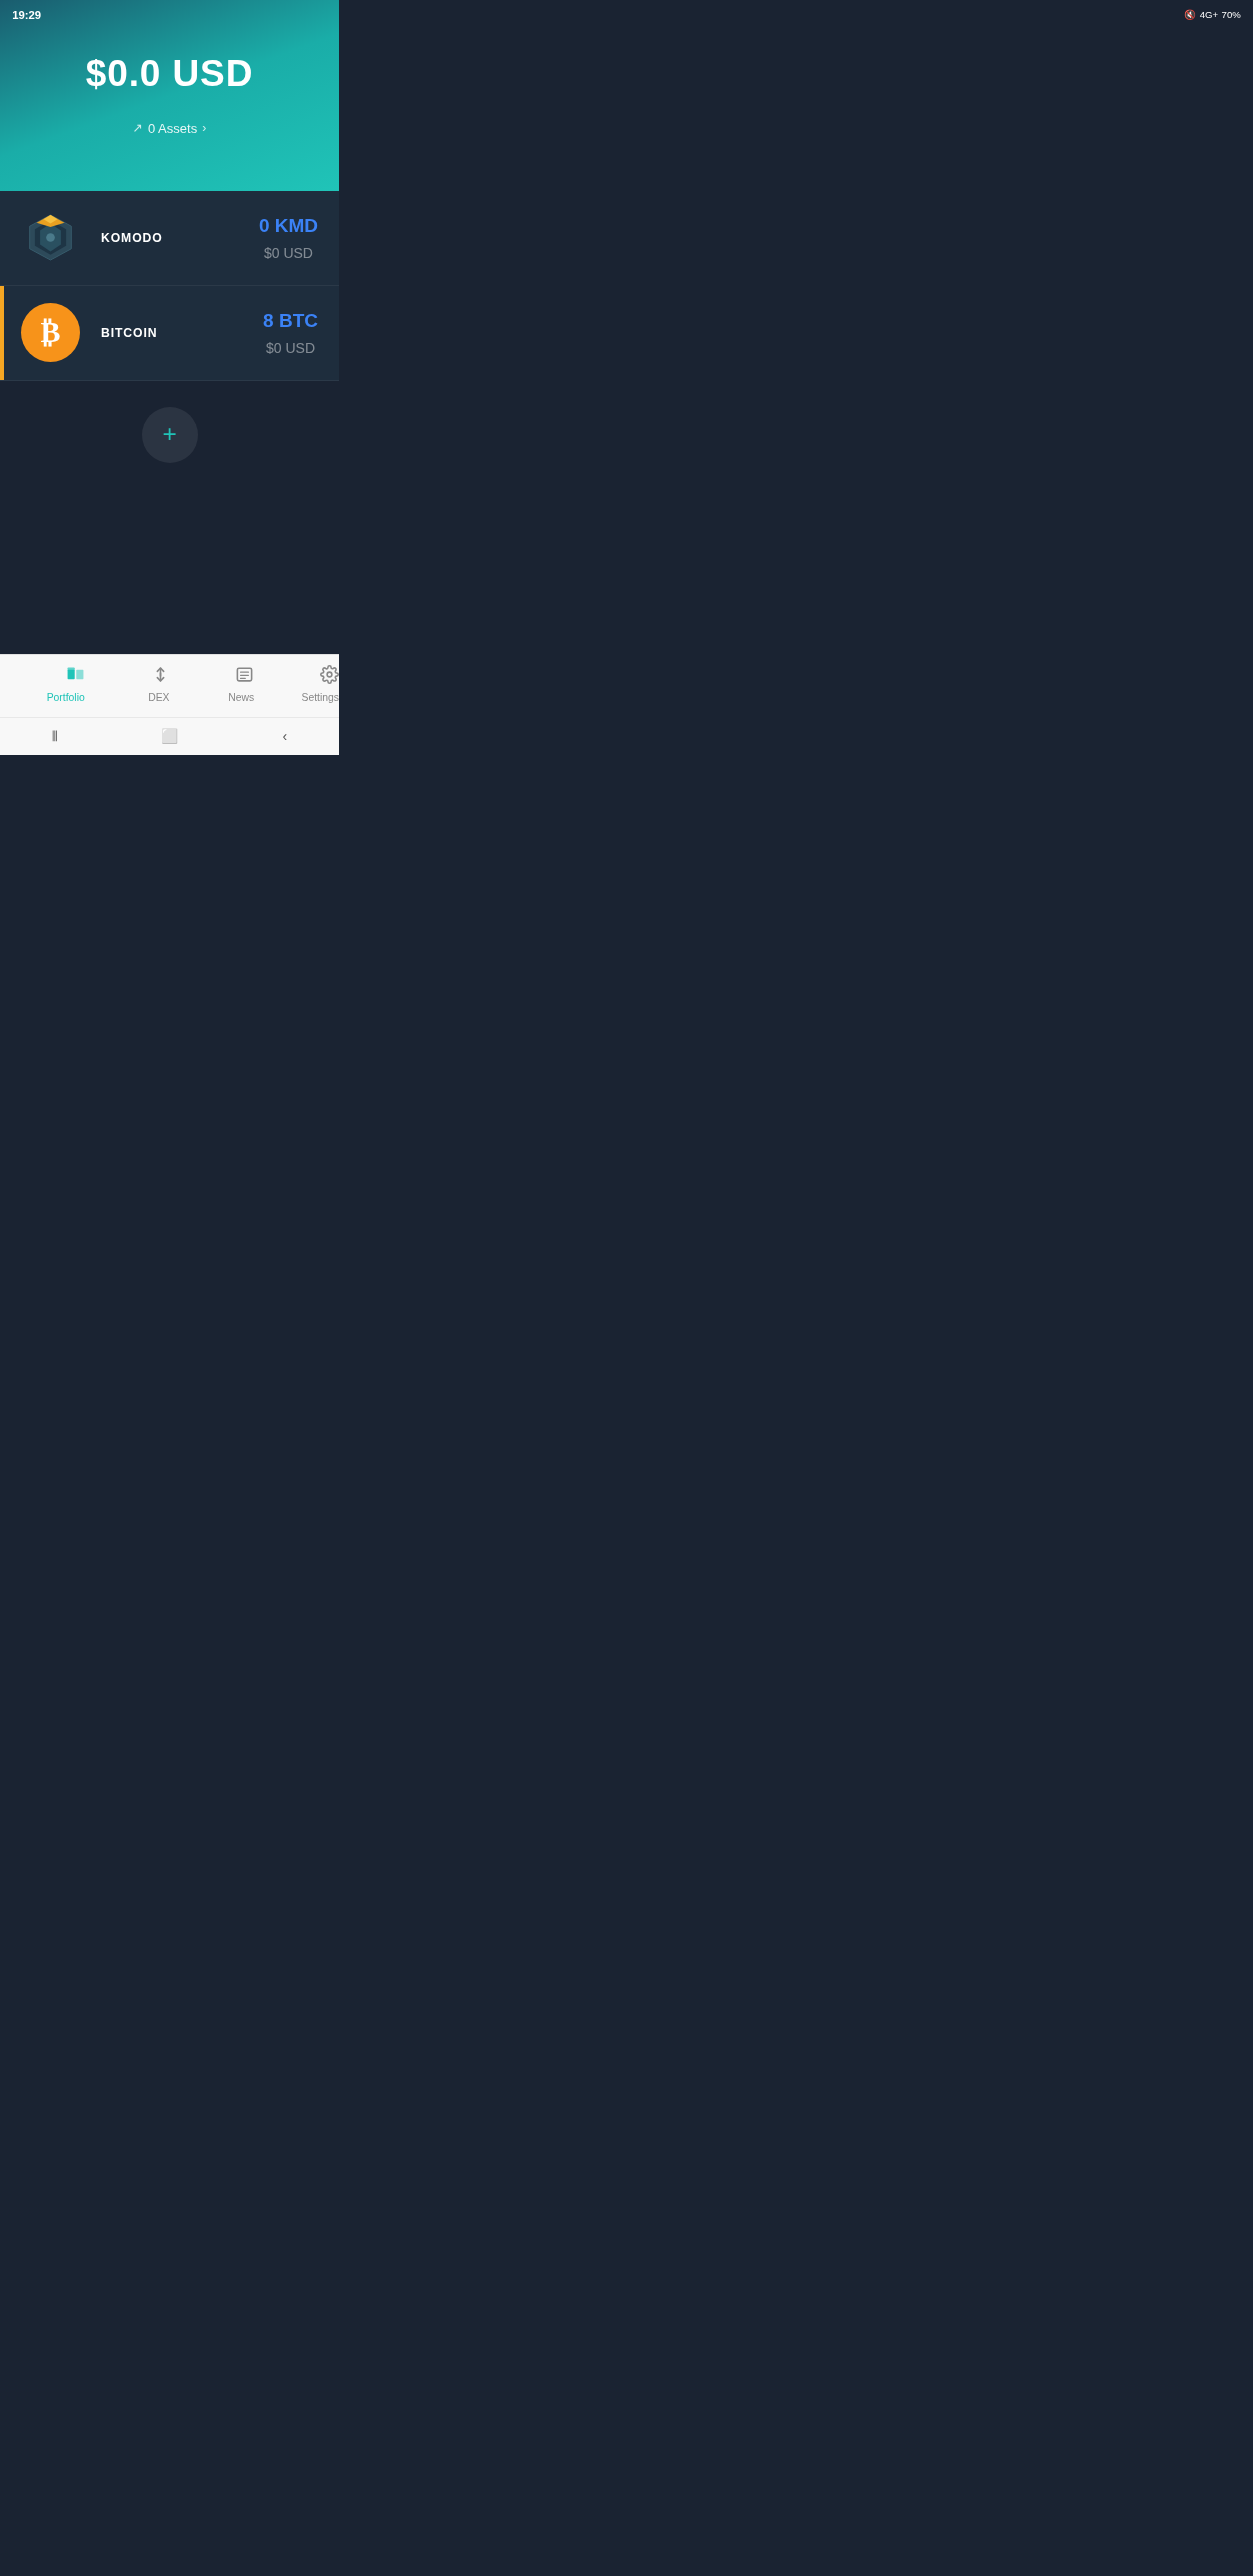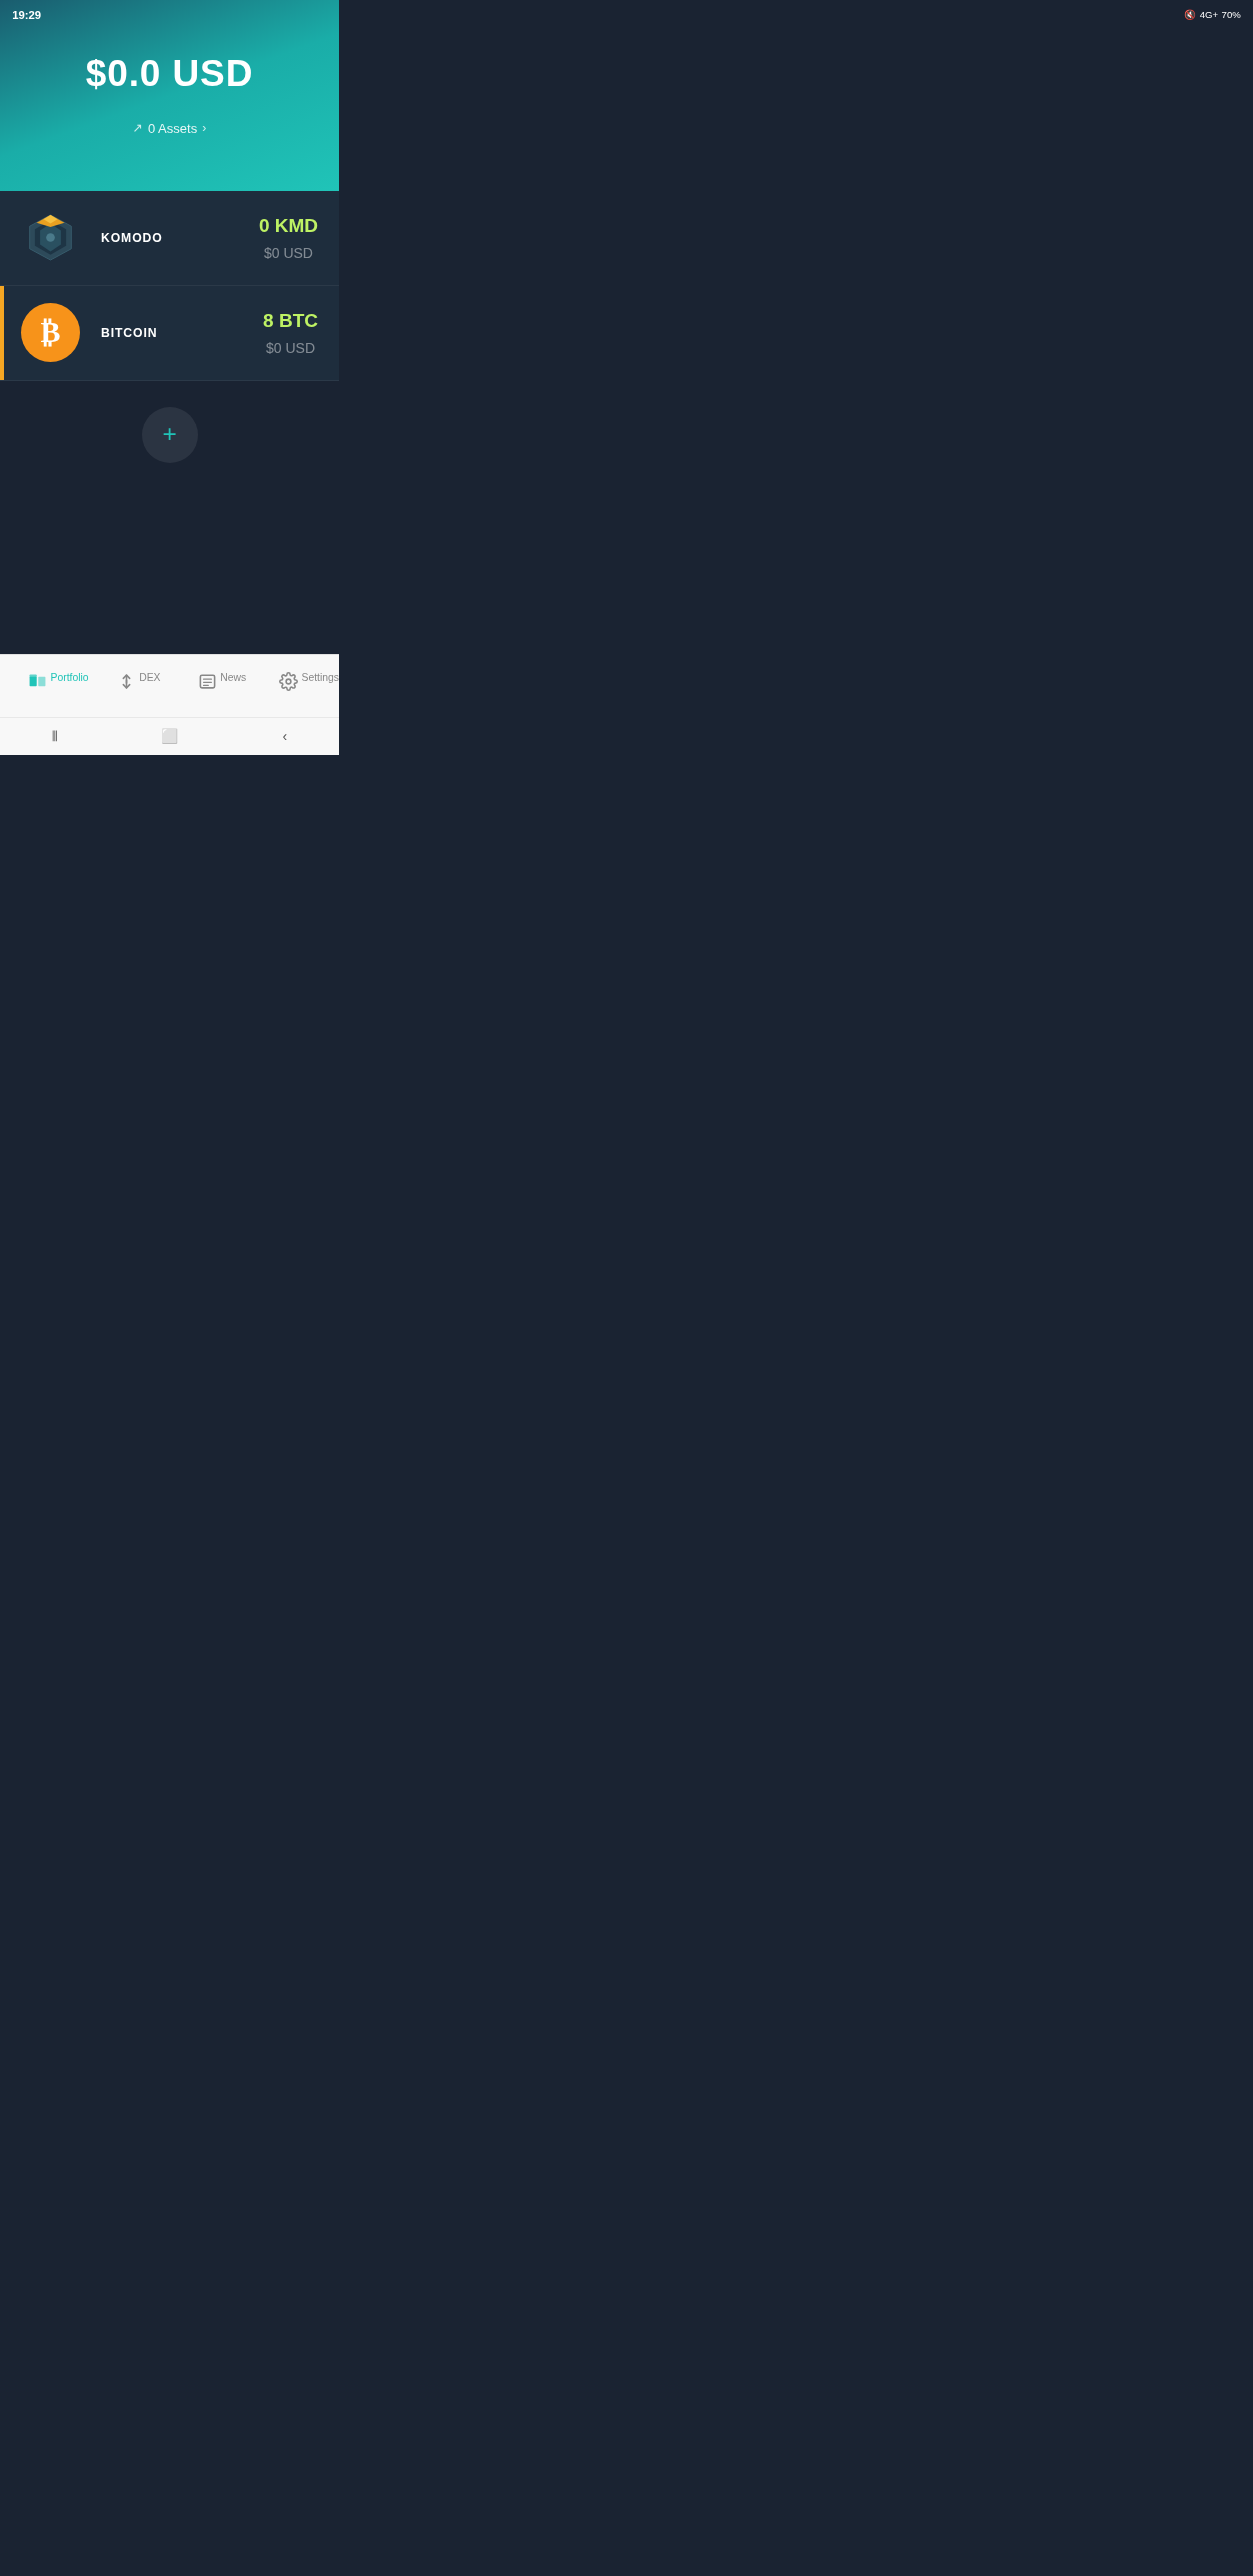--- a/index.html
+++ b/index.html
@@ -119,21 +119,21 @@
       color: white;
       font-size: 12.2px;
       font-weight: 700;
       letter-spacing: 0.9px;
     }
 
     .coin-right {
       text-align: right;
     }
     .coin-amount {
-      color: #bef264;
+      color: #3b82f6;
       font-size: 19px;
       font-weight: 700;
     }
     .coin-usd {
       color: rgba(255,255,255,0.45);
       font-size: 14px;
       margin-top: 8px;
       text-align: center;
     }
 
@@ -190,27 +190,26 @@
       display: flex;
       justify-content: space-around;
       align-items: center;
       height: 63px;
       border-top: 0.9px solid #e0e0e0;
       padding-bottom: 3.5px;
     }
 
     .nav-item {
       display: flex;
-      flex-direction: row;
-      align-items: flex-start;
+      flex-direction: column;
+      align-items: flex-end;
       gap: 3.5px;
       cursor: pointer;
       flex: 1;
       padding: 7px 0;
-      margin-left: 28px;
     }
 
     .nav-icon {
       font-size: 19px;
     }
 
     .nav-label {
       font-size: 10.4px;
       font-weight: 500;
     }

